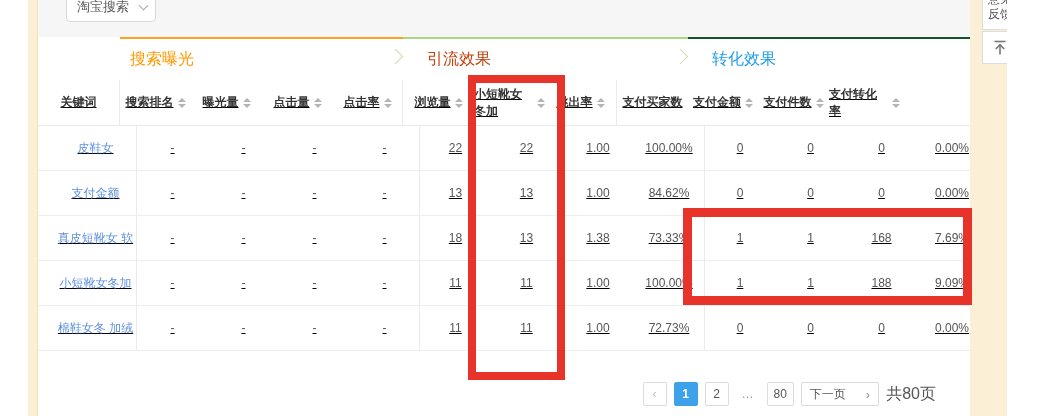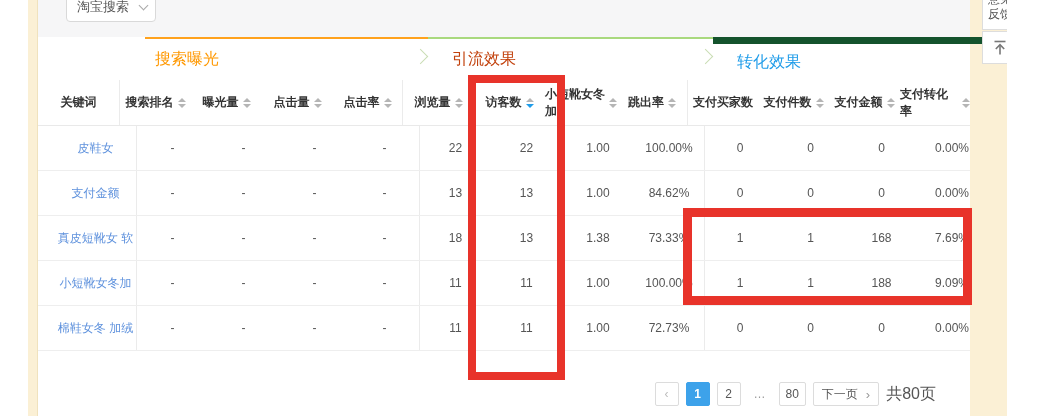--- a/index.html
+++ b/index.html
@@ -13,27 +13,27 @@
 
   
   .dropdown { position:absolute; left:66px; top:-8px; width:90px; height:30px; background:#fff;
     border:1px solid #d9d9d9; border-radius:4px; display:flex; align-items:center;
     justify-content:space-between; padding:0 8px 0 10px; font-size:13px; color:#555; cursor:pointer; }
   .dd-caret { width:7px; height:7px; border-right:1.5px solid #a9a9a9; border-bottom:1.5px solid #a9a9a9;
     transform:rotate(45deg); margin-top:-3px; }
 
   
   .table { position:absolute; left:38px; top:37px; width:932px; background:#fff; }
-  .grid13 { display:grid; grid-template-columns:82px 71px 71px 71px 70px 71px 71px 72px 71px 70px 71px 71px 70px; }
+  .grid13 { display:grid; grid-template-columns:82px 71px 71px 71px 70px 71px 71px 72px 71px 70px 71px 71px 70px;text-decoration:underline; }
   .group-band { position:relative; height:43px; display:grid;
-    grid-template-columns:82px 283px 285px 282px;margin-left:25px; }
+    grid-template-columns:82px 283px 285px 282px; }
   .gcell { display:flex; align-items:center; padding-left:10px; font-size:16px; }
   .g-orange { border-top:2px solid #ffa21d; color:#ff9800; }
   .g-green  { border-top:2px solid #a9d97e; color:#c2410c; }
-  .g-blue   { border-top:7px solid #14532d; color:#1f9ce9; }
+  .g-blue   { border-top:2px solid #14532d; color:#1f9ce9; }
   .gchev { position:absolute; top:14px; width:11px; height:11px; border-top:1.5px solid #c9ddb4;
     border-right:1.5px solid #c9ddb4; transform:rotate(45deg); }
   .gchev.c1 { left:352px; } .gchev.c2 { left:637px; }
 
   .hrow { height:46px; border-bottom:1px solid #e9e9e9; }
   .hcell { display:flex; align-items:center; justify-content:center; font-size:12px; font-weight:bold;
     color:#333; cursor:pointer; }
   .hcell.plain { cursor:default; }
   .v-r { border-right:1px solid #ebebeb; }
   .carets { display:inline-flex; flex-direction:column; margin-left:4px; gap:2px; }
@@ -48,21 +48,21 @@
   .kw { color:#5f92dd; cursor:pointer; }
 
   
   .pagination { position:absolute; top:382px; right:71px; display:flex; align-items:center; gap:7px; }
   .pg-box { min-width:24px; height:24px; padding:0 6px; border:1px solid #dcdcdc; background:#fff;
     display:flex; align-items:center; justify-content:center; font-size:12px; color:#555;
     border-radius:2px; cursor:pointer; }
   .pg-box.active { background:#3da2ea; border-color:#3da2ea; color:#fff; font-weight:bold; cursor:default; }
   .pg-ellipsis { border:none; background:transparent; color:#999; cursor:default; }
   .pg-prev { color:#bbb; }
-  .pg-next { padding:0 8px; gap:8px; }
+  .pg-next { padding:0 8px; gap:20px; }
   .pg-next .nx-chev { color:#999; font-size:13px; }
   .pg-total { font-size:16px; color:#555; }
 
   
   .side-btn { position:absolute; left:982px; width:36px; background:#fff; border:1px solid #ddd;
     display:flex; flex-direction:column; align-items:center; justify-content:center; cursor:pointer; }
   .feedback-btn { top:-16px; height:46px; font-size:12px; color:#555; line-height:15px; text-align:center; }
   .backtop-btn { top:31px; height:33px; }
 
   
@@ -133,52 +133,45 @@
           </span>
         </div>
         <div class="hcell">
           <span>浏览量</span>
           <span class="carets">
             <span class="caret-up"></span>
             <span class="caret-down"></span>
           </span>
         </div>
         <div class="hcell">
-          <span>访客数</span>
-          <span class="carets">
-            <span class="caret-up"></span>
-            <span class="caret-down active"></span>
-          </span>
-        </div>
-        <div class="hcell">
           <span>小短靴女冬加</span>
           <span class="carets">
             <span class="caret-up"></span>
             <span class="caret-down"></span>
           </span>
         </div>
         <div class="hcell v-r">
           <span>跳出率</span>
           <span class="carets">
             <span class="caret-up"></span>
             <span class="caret-down"></span>
           </span>
         </div>
         <div class="hcell plain">
           <span>支付买家数</span>
         </div>
         <div class="hcell">
+          <span>支付金额</span>
+          <span class="carets">
+            <span class="caret-up"></span>
+            <span class="caret-down"></span>
+          </span>
+        </div>
+        <div class="hcell">
           <span>支付件数</span>
-          <span class="carets">
-            <span class="caret-up"></span>
-            <span class="caret-down"></span>
-          </span>
-        </div>
-        <div class="hcell">
-          <span>支付金额</span>
           <span class="carets">
             <span class="caret-up"></span>
             <span class="caret-down"></span>
           </span>
         </div>
         <div class="hcell">
           <span>支付转化率</span>
           <span class="carets">
             <span class="caret-up"></span>
             <span class="caret-down"></span>

